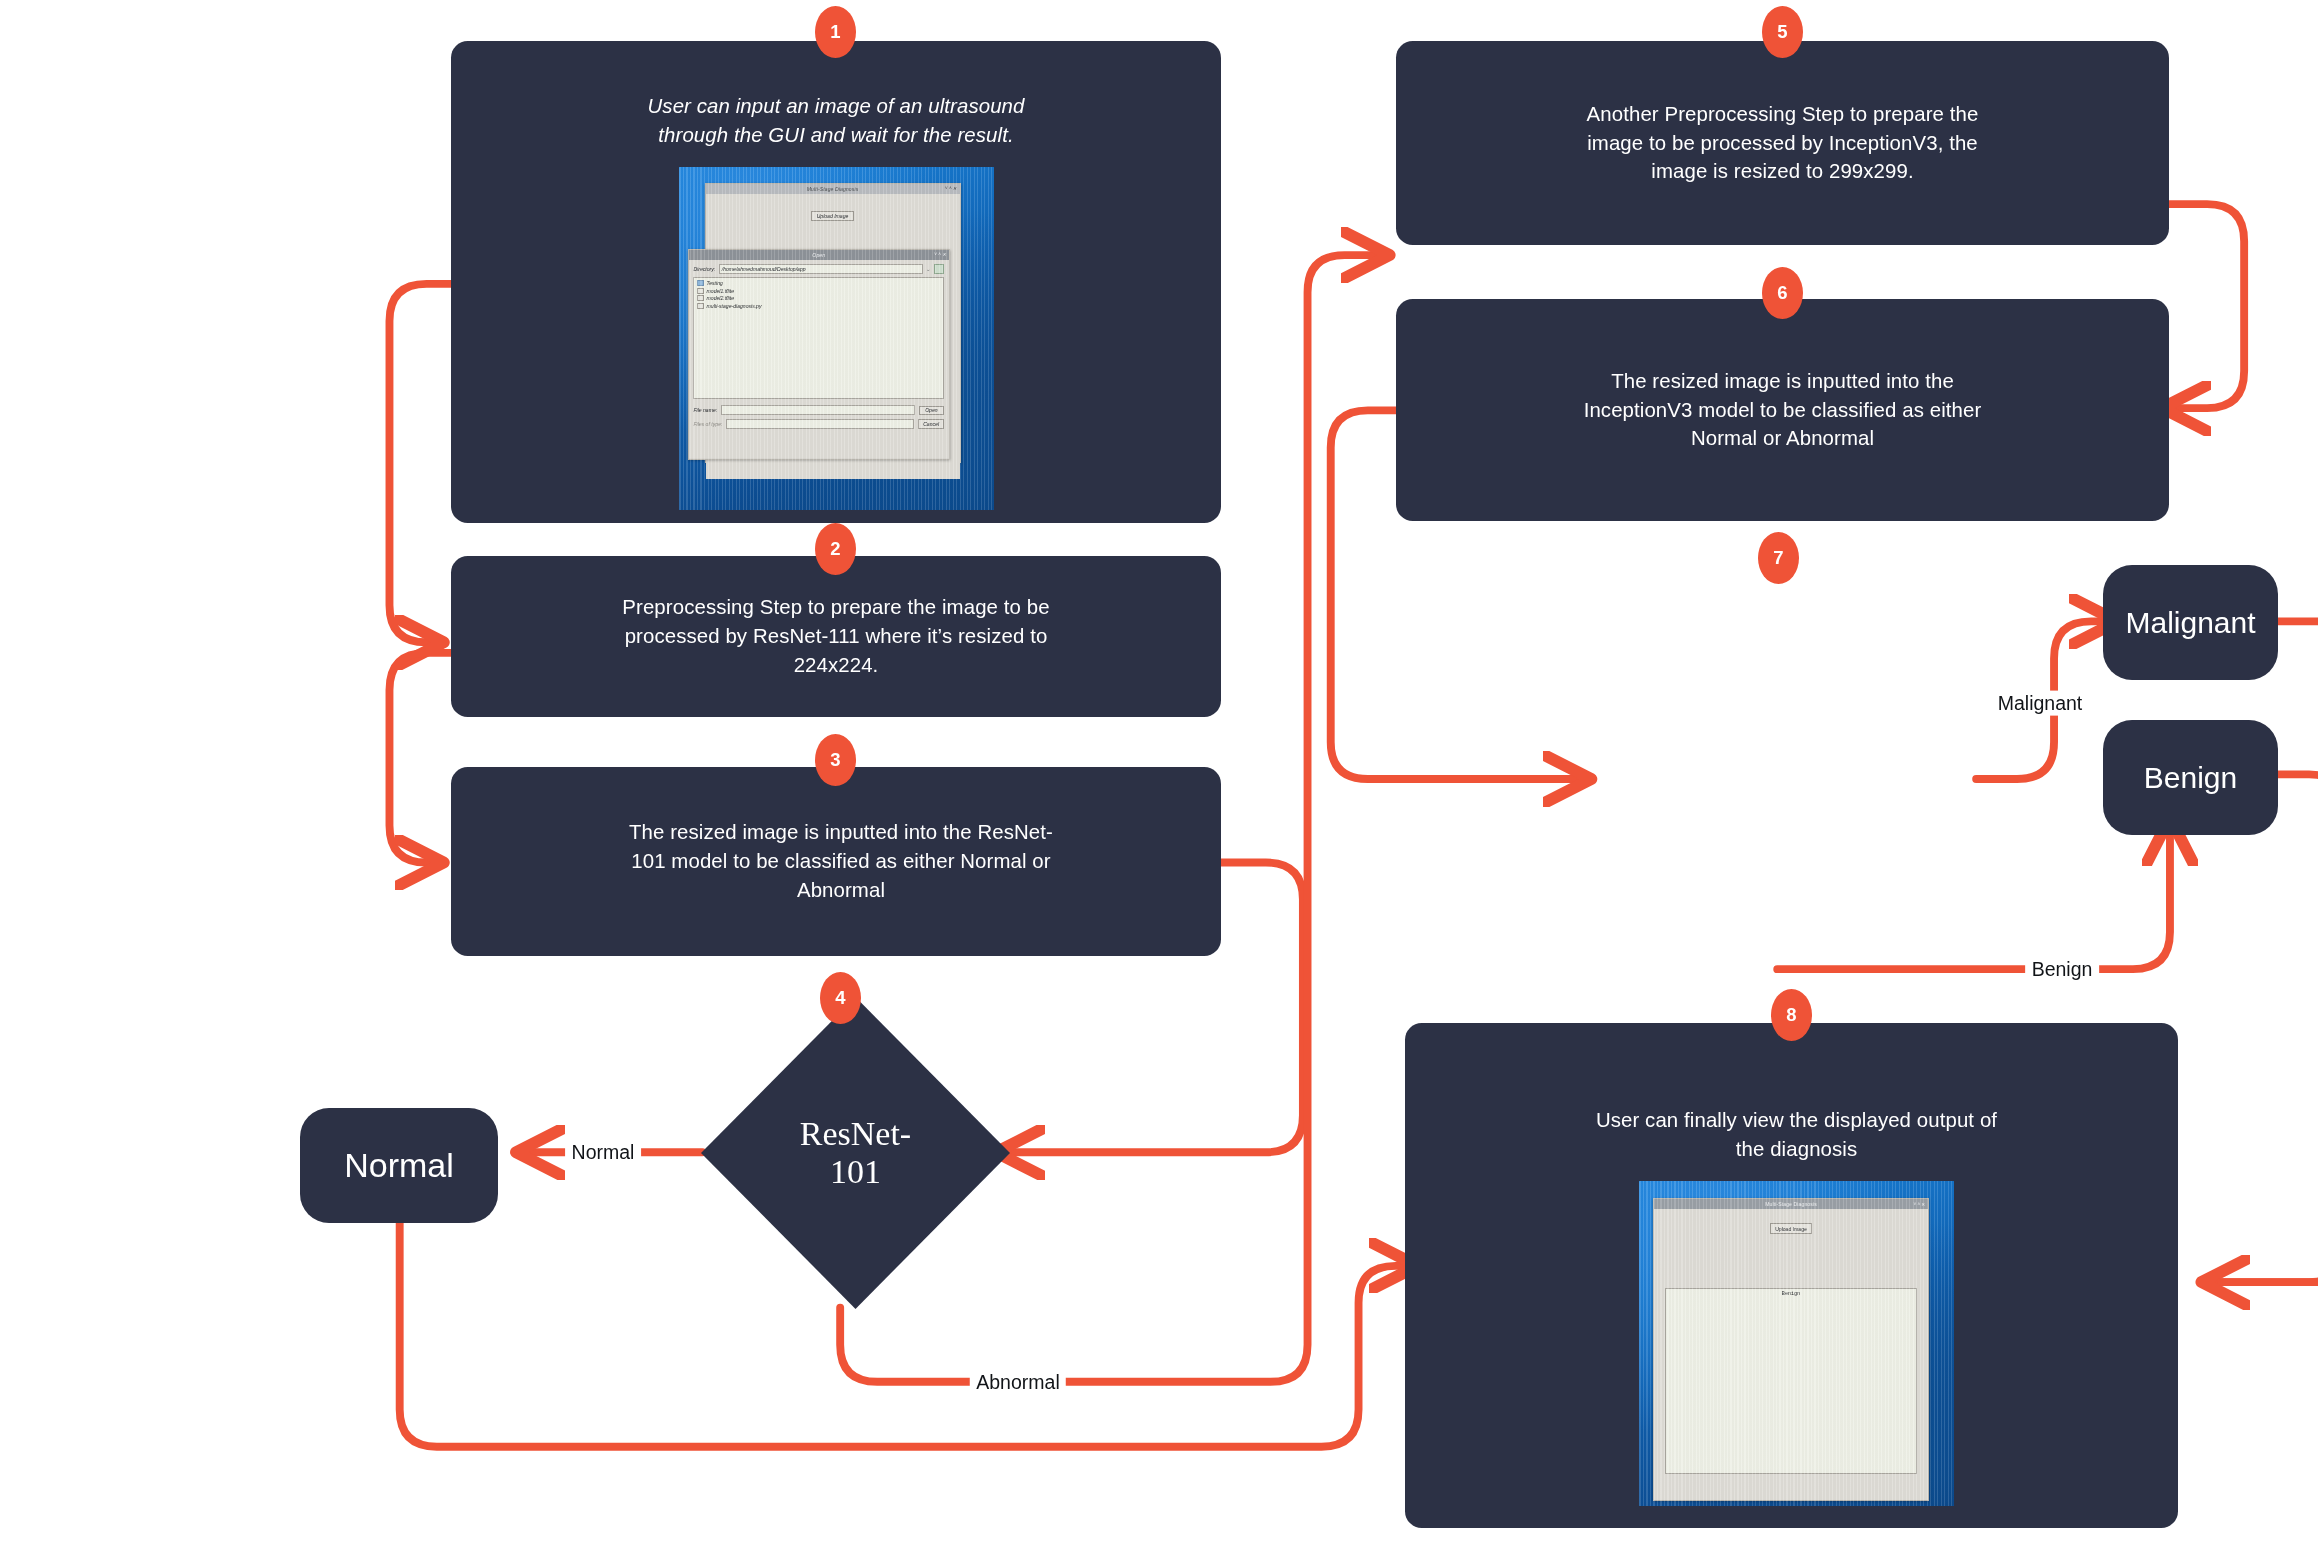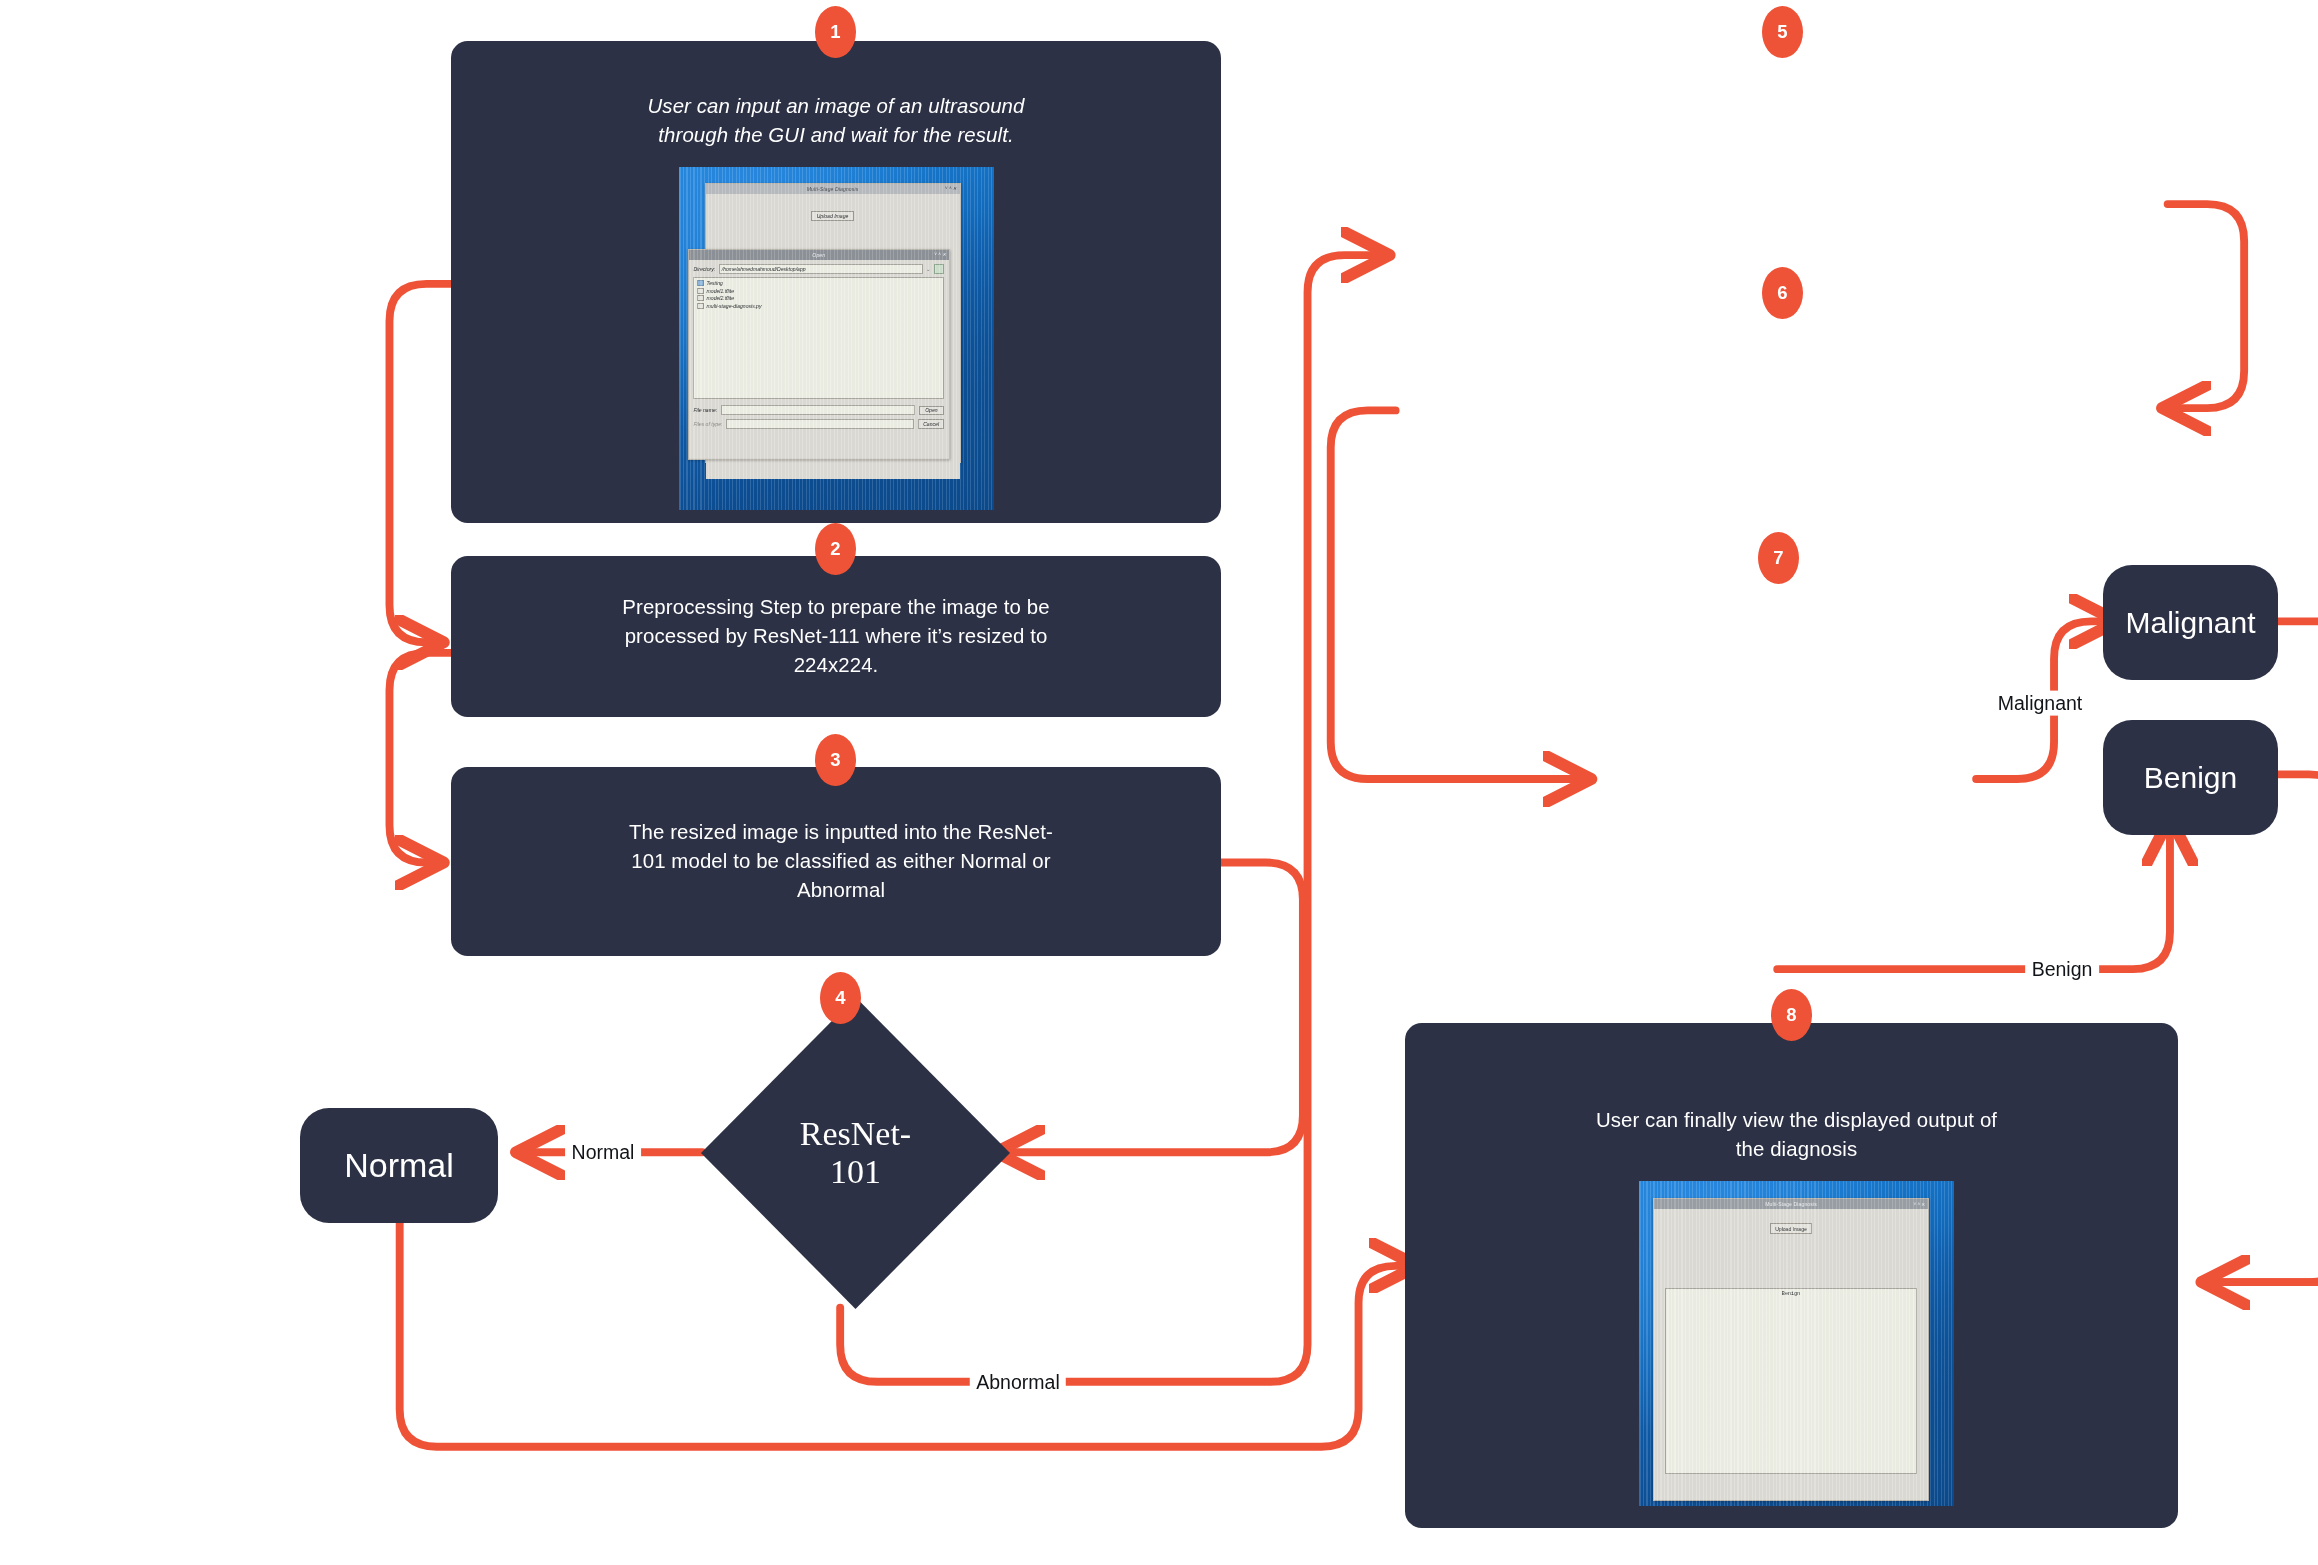--- a/index.html
+++ b/index.html
@@ -244,22 +244,32 @@
     </svg>
     <div class="dlabel" style="white-space:pre-line;">ResNet-
 101</div>
   </div>
   <div class="bubble" style="left:820px;top:972px;">4</div>
 
   <div class="node pill" style="left:300px;top:1108px;width:198px;height:115px;">
     <span>Normal</span>
   </div>
 
+  <div class="node card" style="left:1396px;top:41px;width:773px;height:204px;justify-content:center;">
+    <div class="card-text" style="width:617px;">Another Preprocessing Step to prepare the
+image to be processed by InceptionV3, the
+image is resized to 299x299.</div>
+  </div>
   <div class="bubble" style="left:1762px;top:5.6px;">5</div>
 
+  <div class="node card" style="left:1396px;top:299px;width:773px;height:222px;justify-content:center;">
+    <div class="card-text" style="width:626px;">The resized image is inputted into the
+InceptionV3 model to be classified as either
+Normal or Abnormal</div>
+  </div>
   <div class="bubble" style="left:1762px;top:267px;">6</div>
 
   <div class="bubble" style="left:1758px;top:532px;">7</div>
 
   <div class="node pill" style="left:2103px;top:565px;width:175px;height:115px;font-size:30px;">
     <span>Malignant</span>
   </div>
 
   <div class="node pill" style="left:2103px;top:720px;width:175px;height:115px;font-size:30px;">
     <span>Benign</span>

